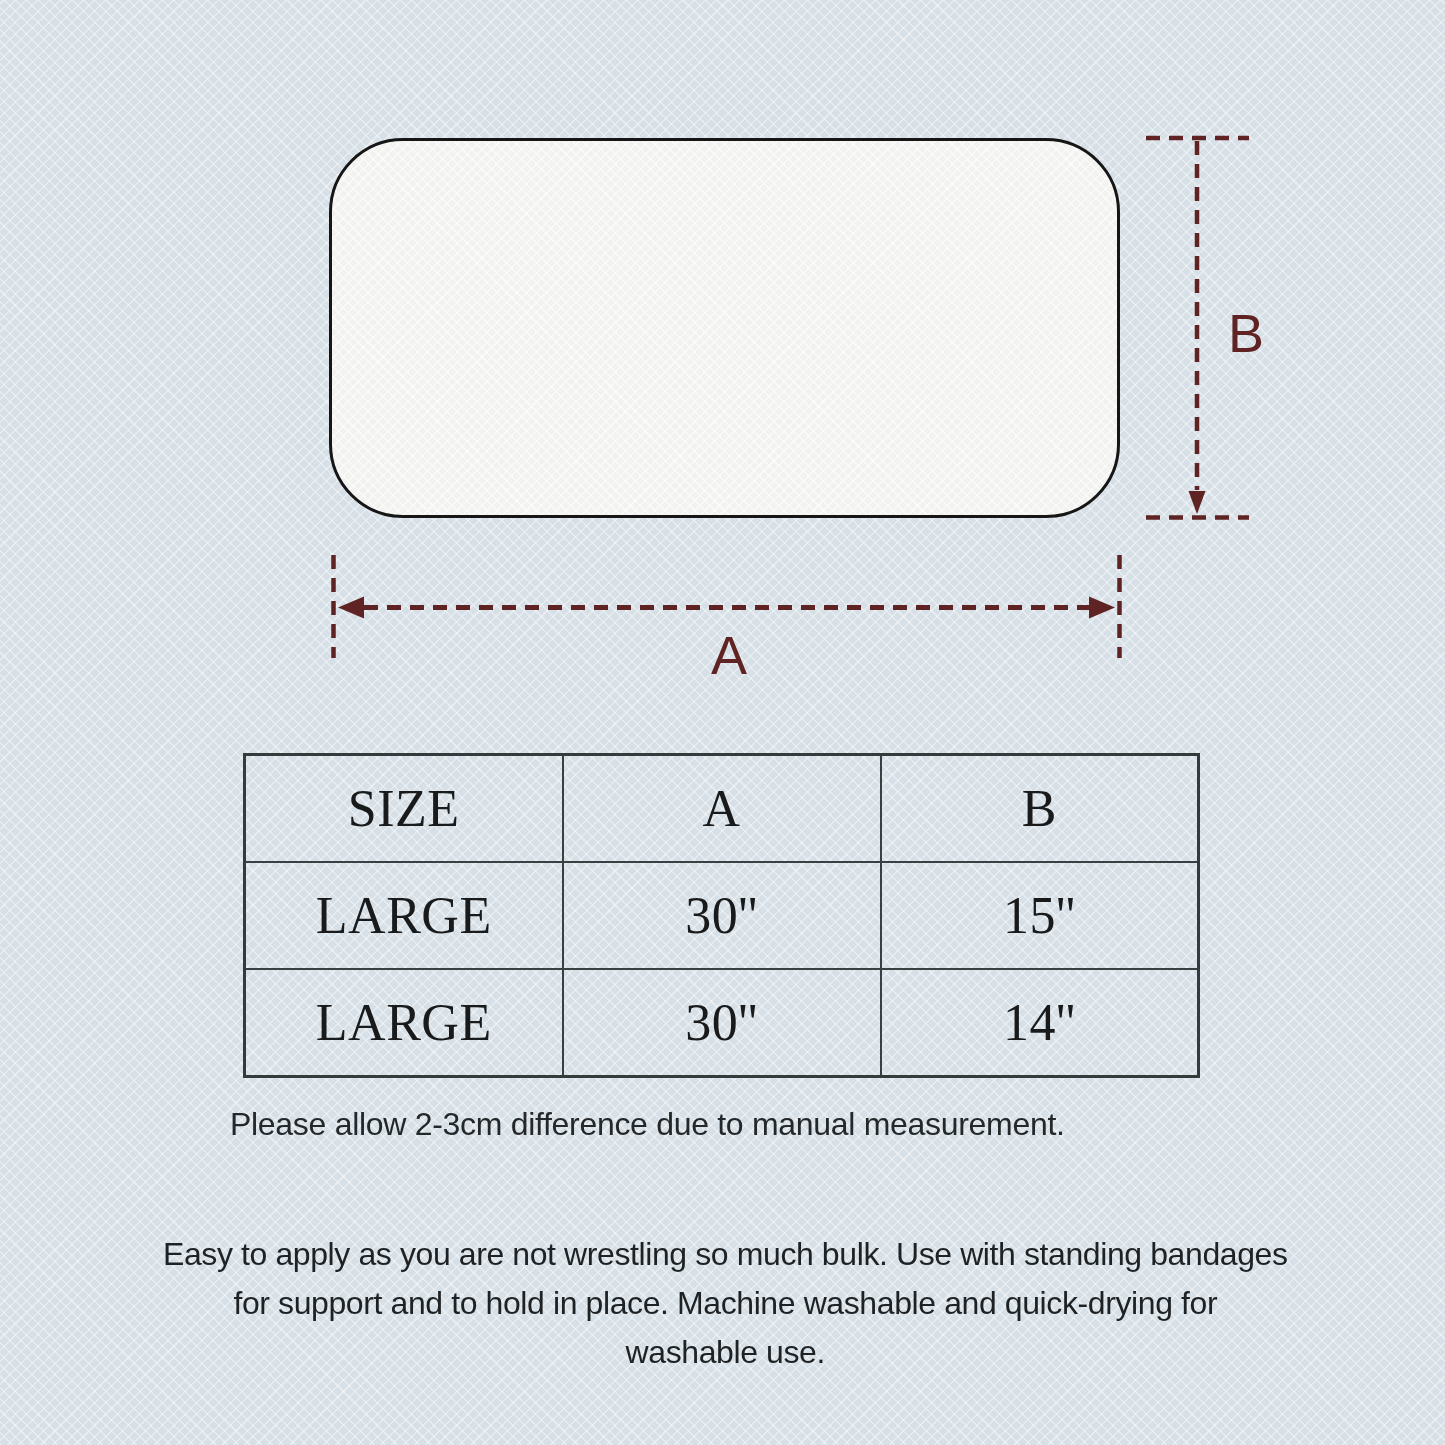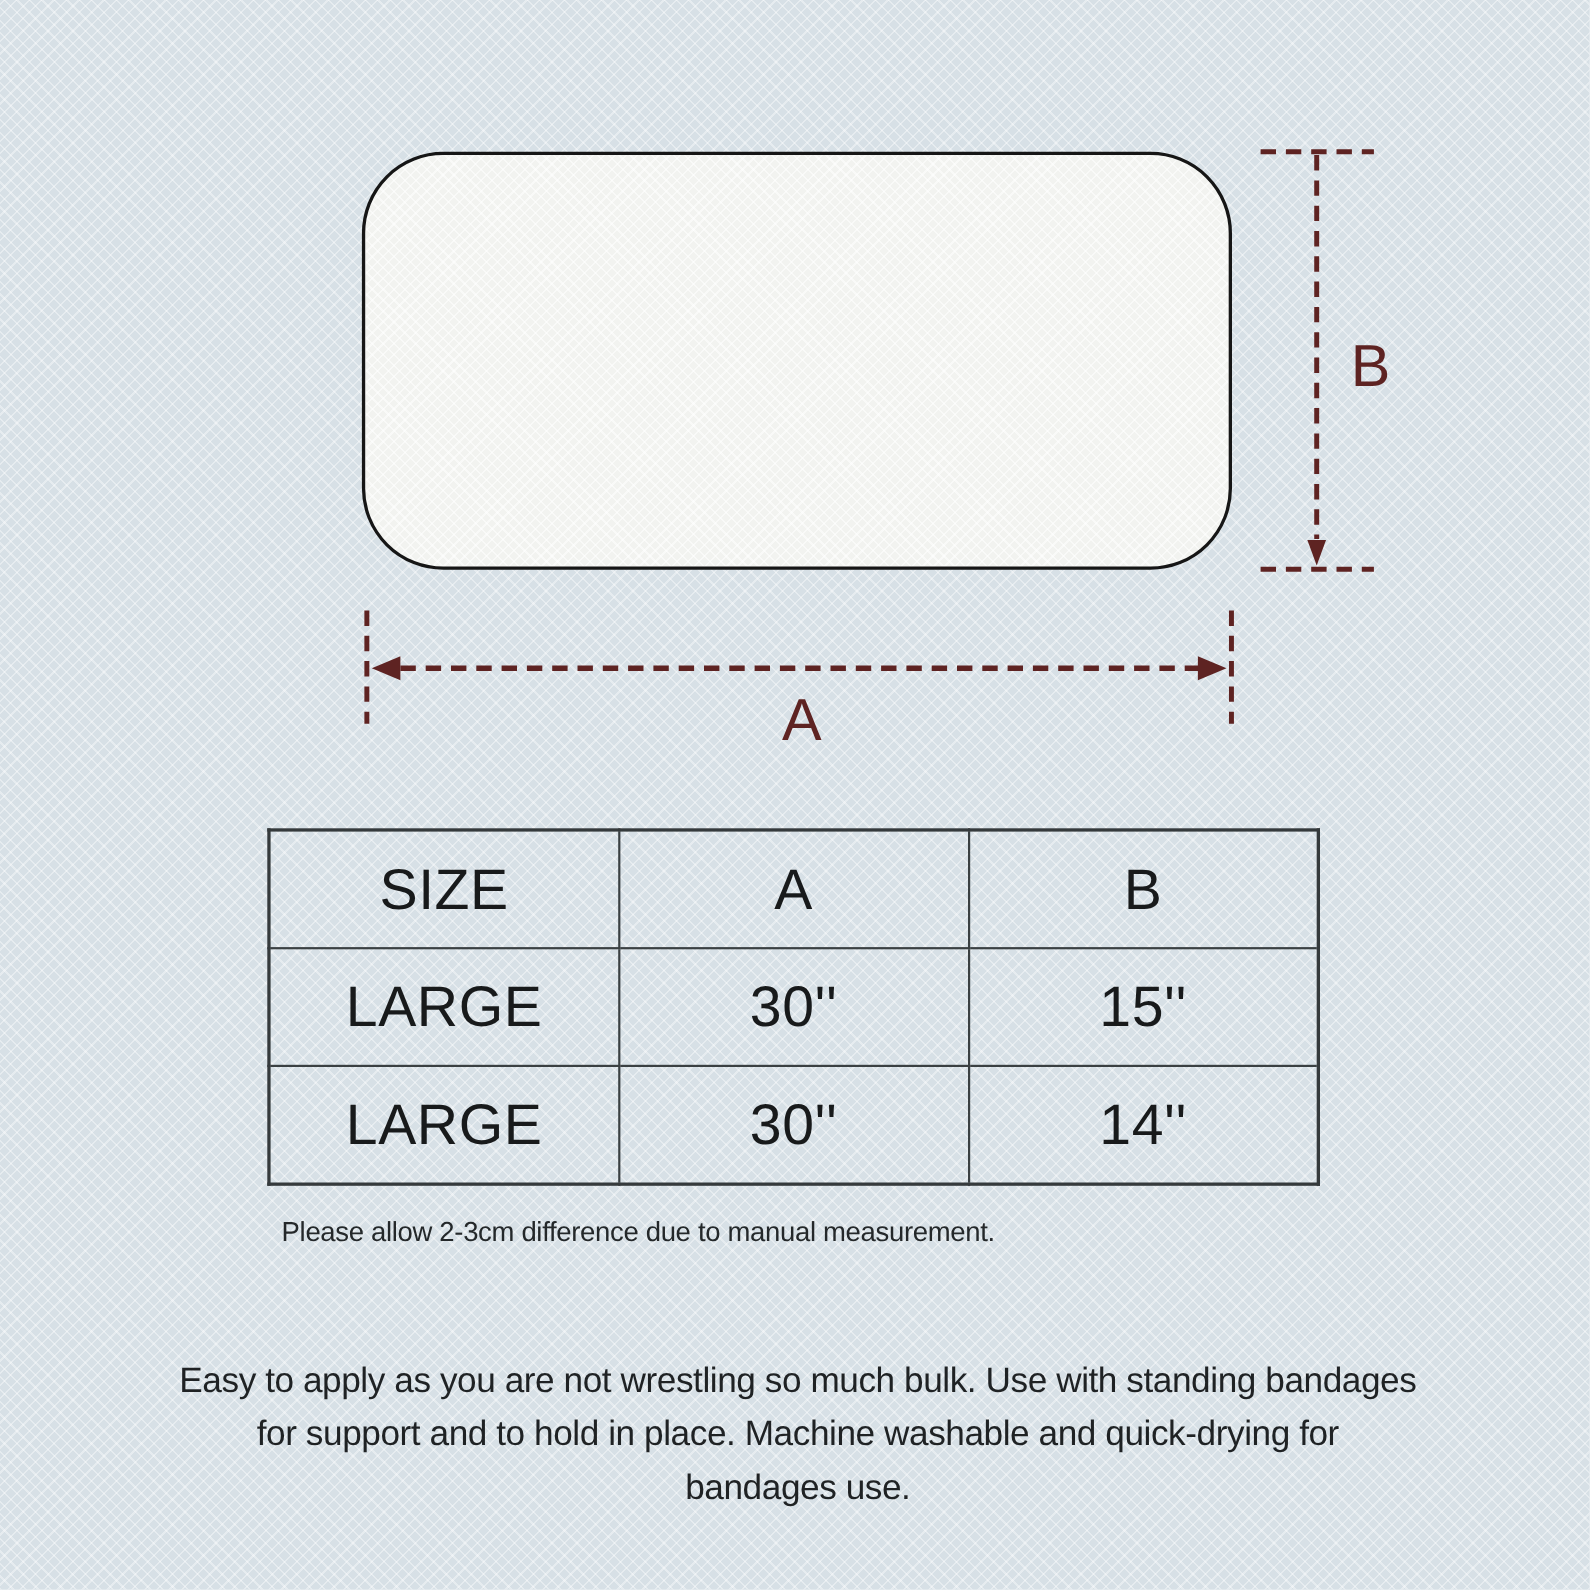--- a/index.html
+++ b/index.html
@@ -54,26 +54,27 @@
   .size-table th, .size-table td {
     border: 2.5px solid #3a4042;
     height: 105px;
     padding: 0;
     text-align: center;
     vertical-align: middle;
     font-size: 52px;
     font-weight: normal;
     color: #181a1b;
     letter-spacing: 0.5px;
+    font-family: Liberation Serif, serif;
   }
 
   .note {
     position: absolute;
-    left: 256px; top: 1106px;
-    font-size: 25px;
+    left: 230px; top: 1106px;
+    font-size: 32px;
     letter-spacing: -0.3px;
     color: #24282a;
     white-space: nowrap;
   }
 
   .description {
     position: absolute;
     left: 163px; top: 1230px;
     font-size: 32px;
     letter-spacing: -0.4px;
@@ -130,16 +131,16 @@
         <td>14''</td>
       </tr>
     </tbody>
   </table>
 
   <div class="note">Please allow 2-3cm difference due to manual measurement.</div>
 
   <div class="description">
     <div>Easy to apply as you are not wrestling so much bulk. Use with standing bandages</div>
     <div>for support and to hold in place. Machine washable and quick-drying for</div>
-    <div>bandages use.</div>
+    <div>washable use.</div>
   </div>
 
 </div>
 
 </body></html>

